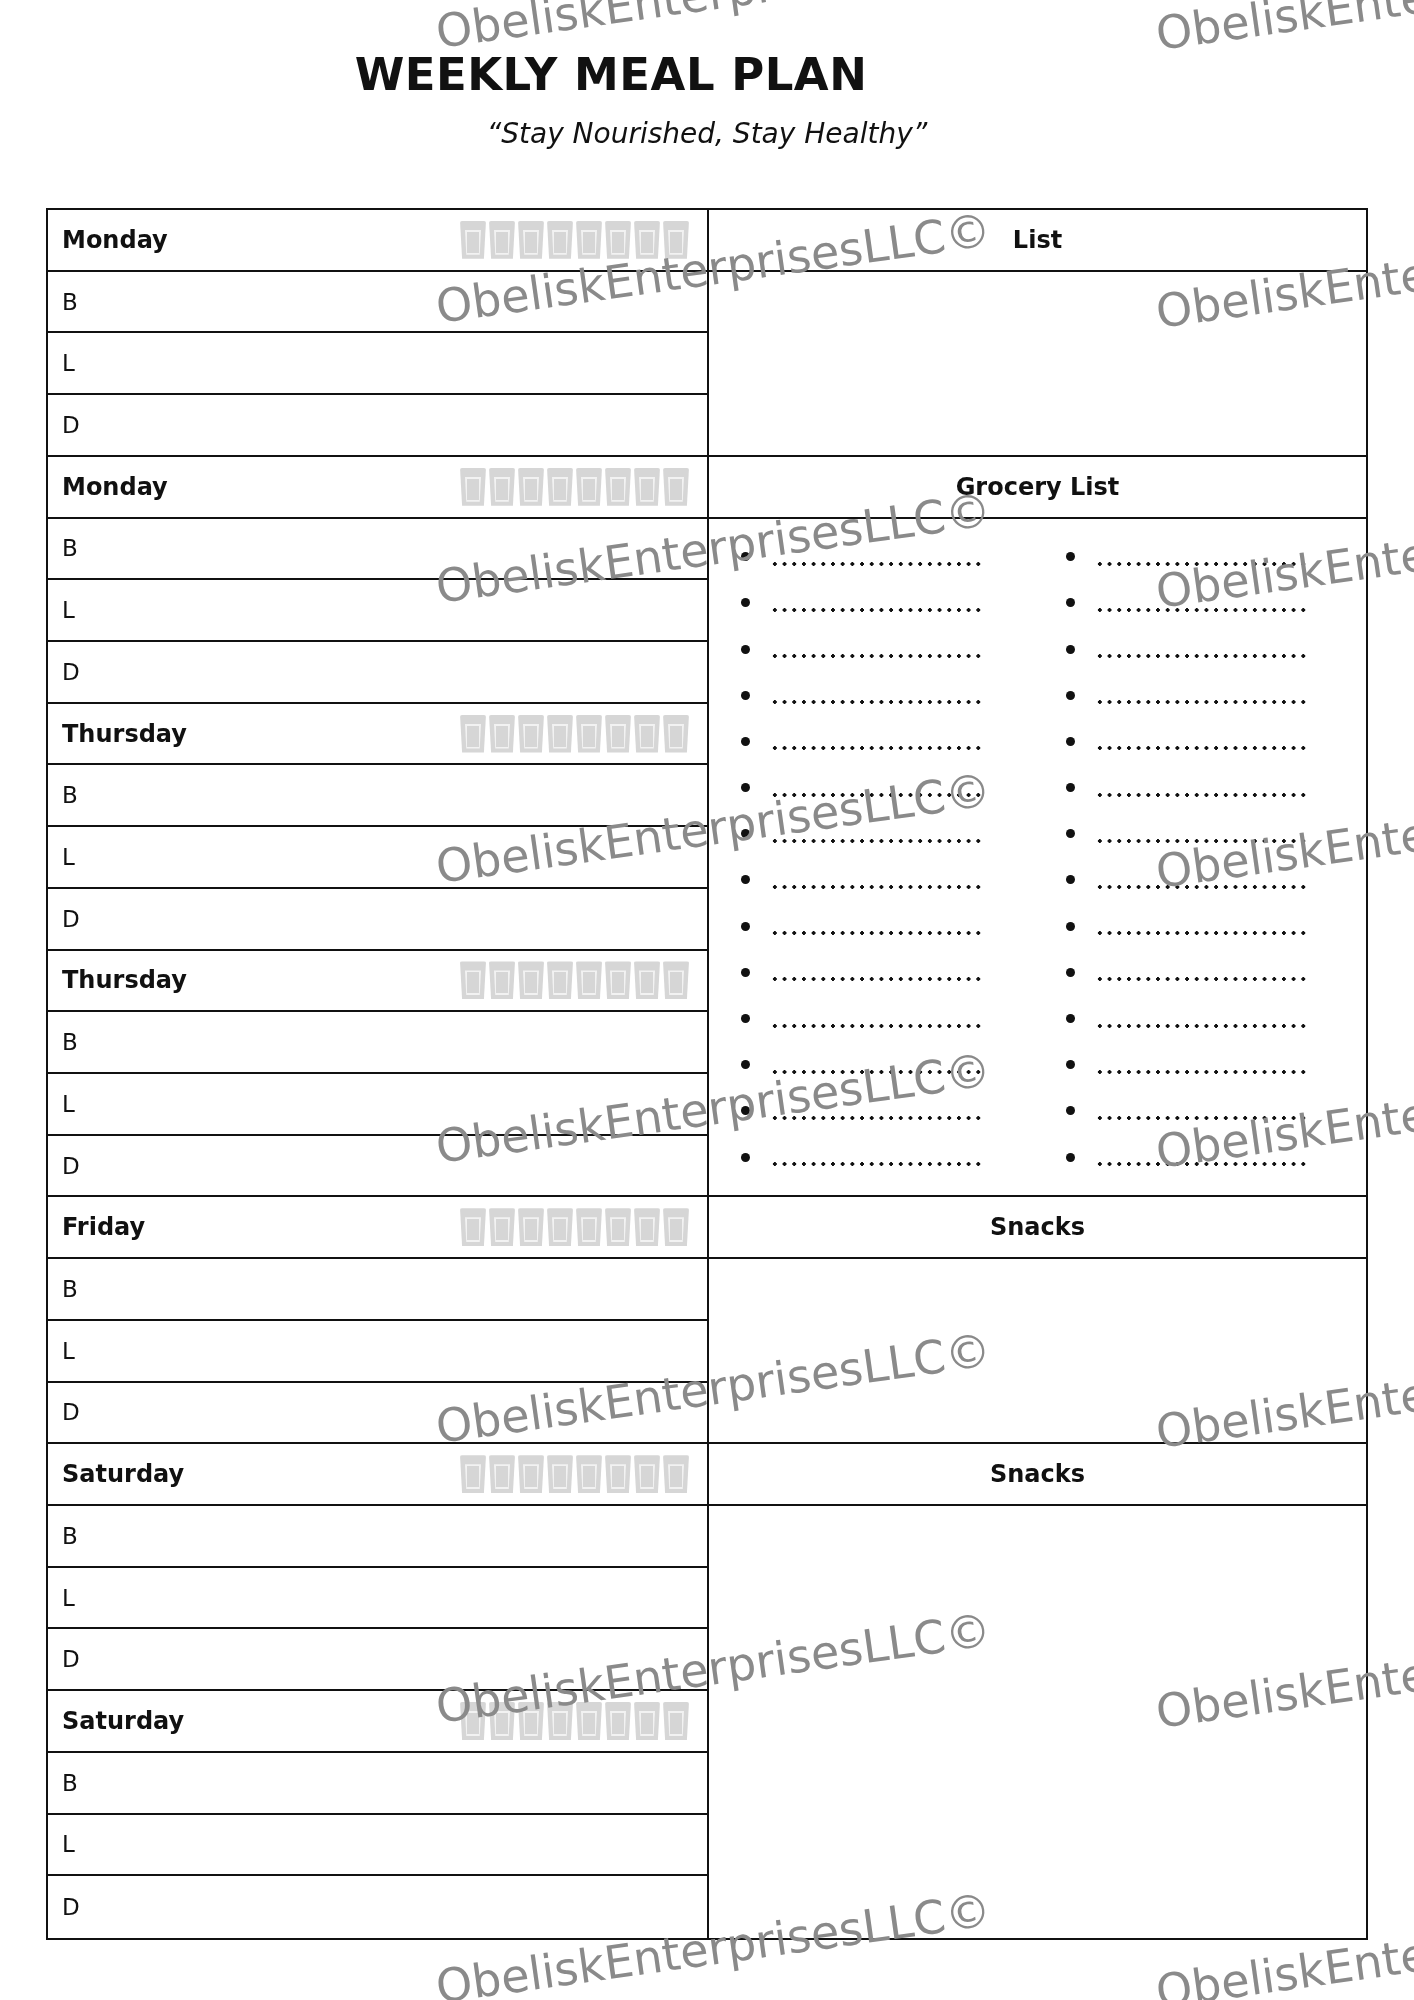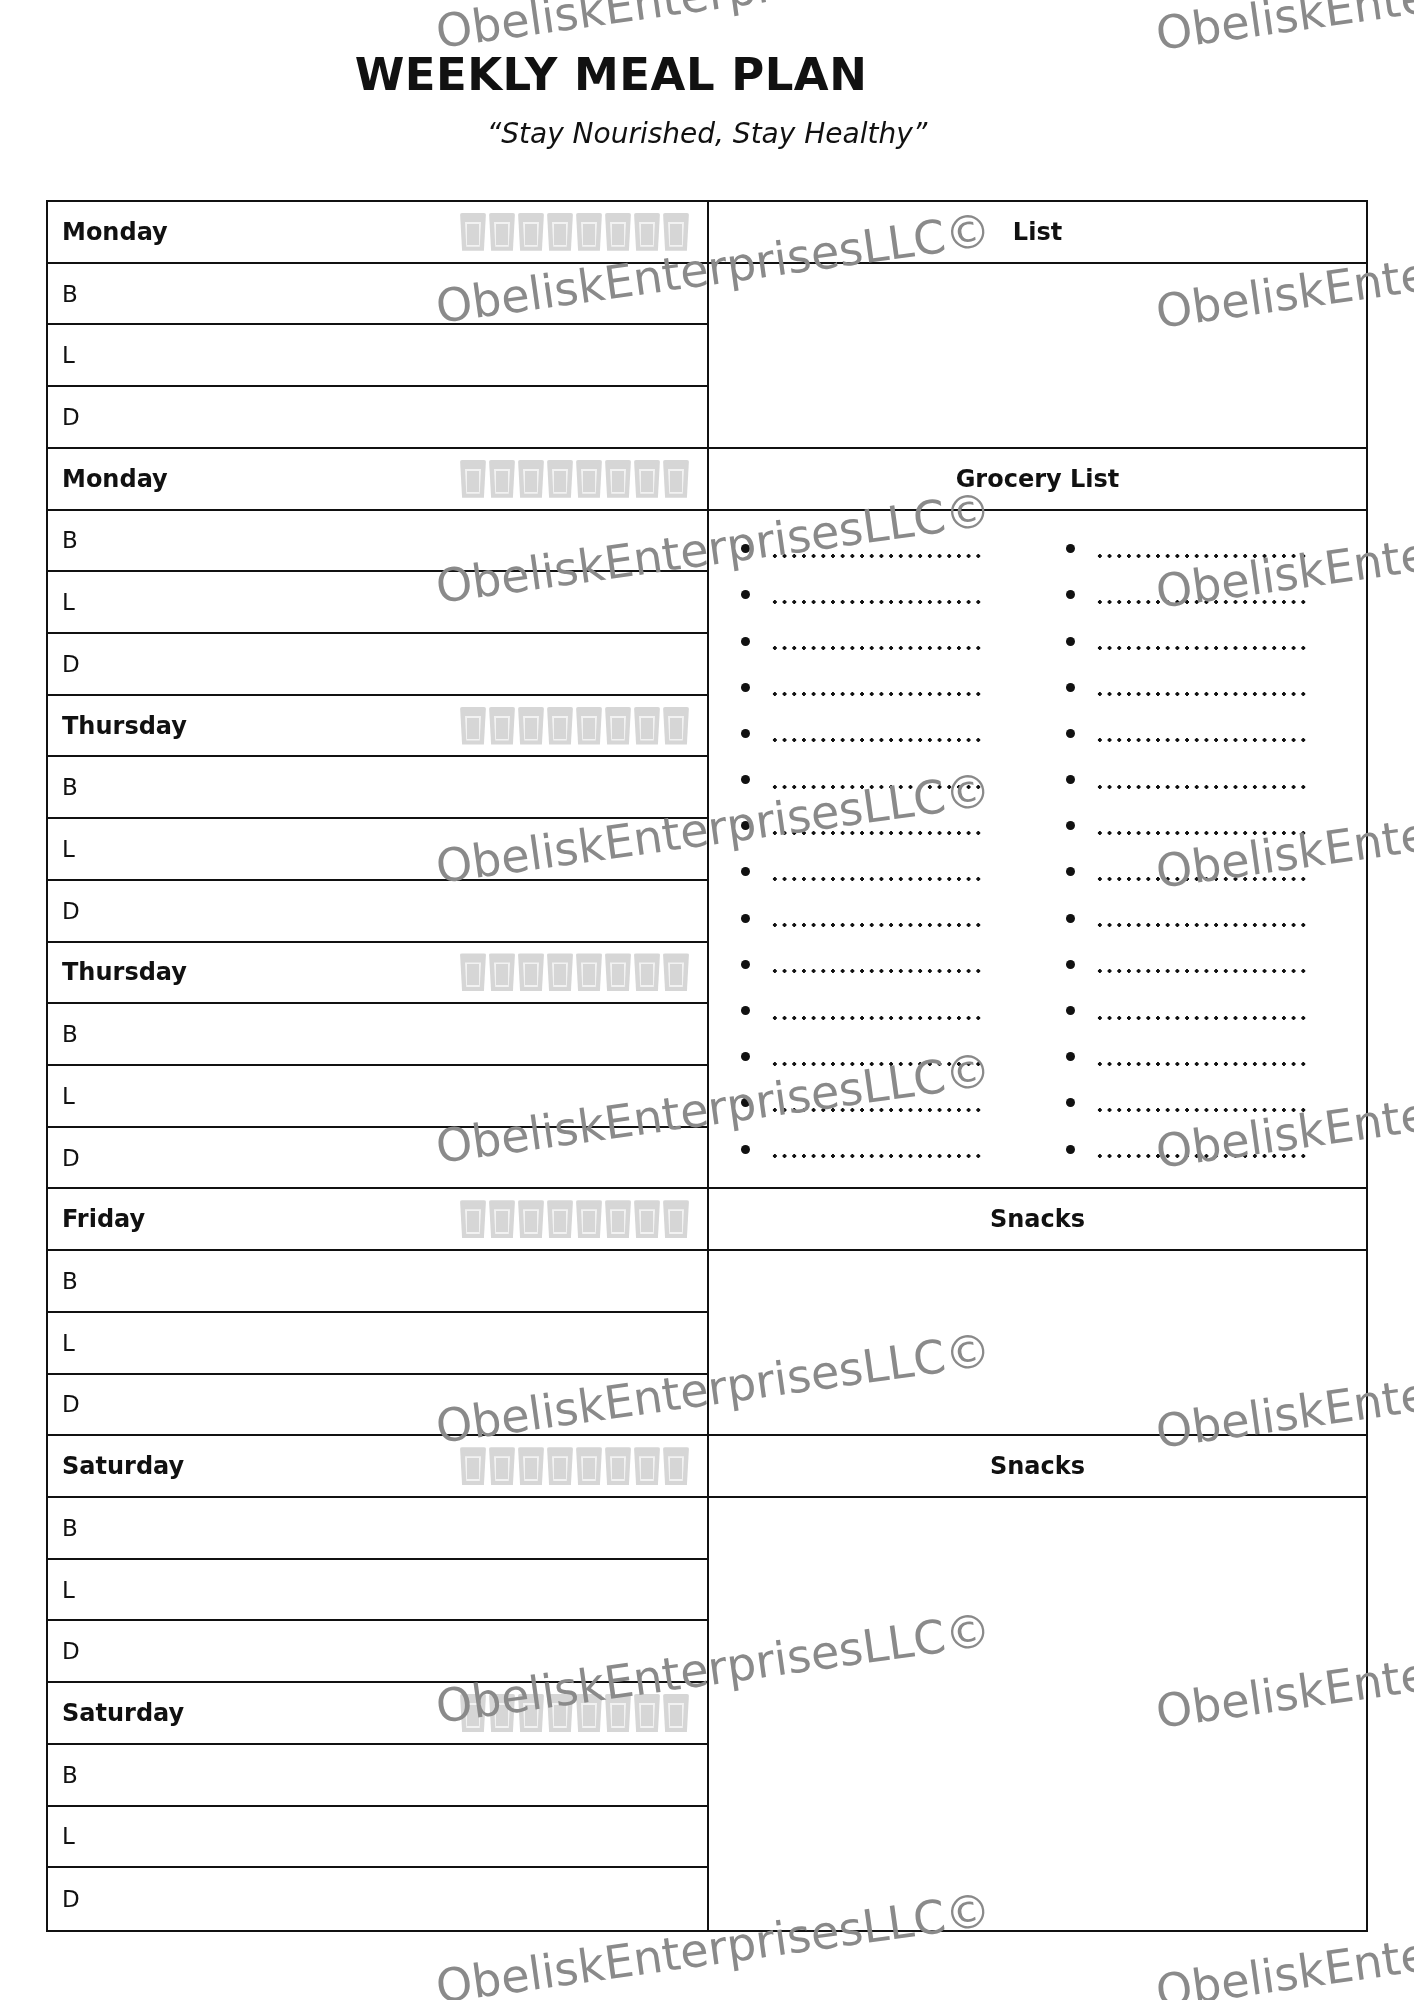--- a/index.html
+++ b/index.html
@@ -11,21 +11,21 @@
       font-family: "DejaVu Sans", sans-serif; font-weight: bold; font-size: 45px;
       letter-spacing: 0.5px; color: #111; margin-left: 48px;
     }
     .subtitle {
       position: absolute; left: 0; top: 117px; width: 1414px; text-align: center;
       font-family: "DejaVu Sans", sans-serif; font-style: italic; font-size: 28px;
       color: #111;
     }
 
     .planner {
-      position: absolute; left: 46px; top: 200px; width: 1322px; height: 1732px;
+      position: absolute; left: 46px; top: 208px; width: 1322px; height: 1732px;
       border: 2px solid #111;
       display: grid;
       grid-template-columns: 661px 1fr;
       grid-template-rows: repeat(28, 1fr);
     }
     .cell {
       border-bottom: 2px solid #111;
       display: flex; align-items: center;
       padding-left: 14px; position: relative;
       font-size: 23px;

